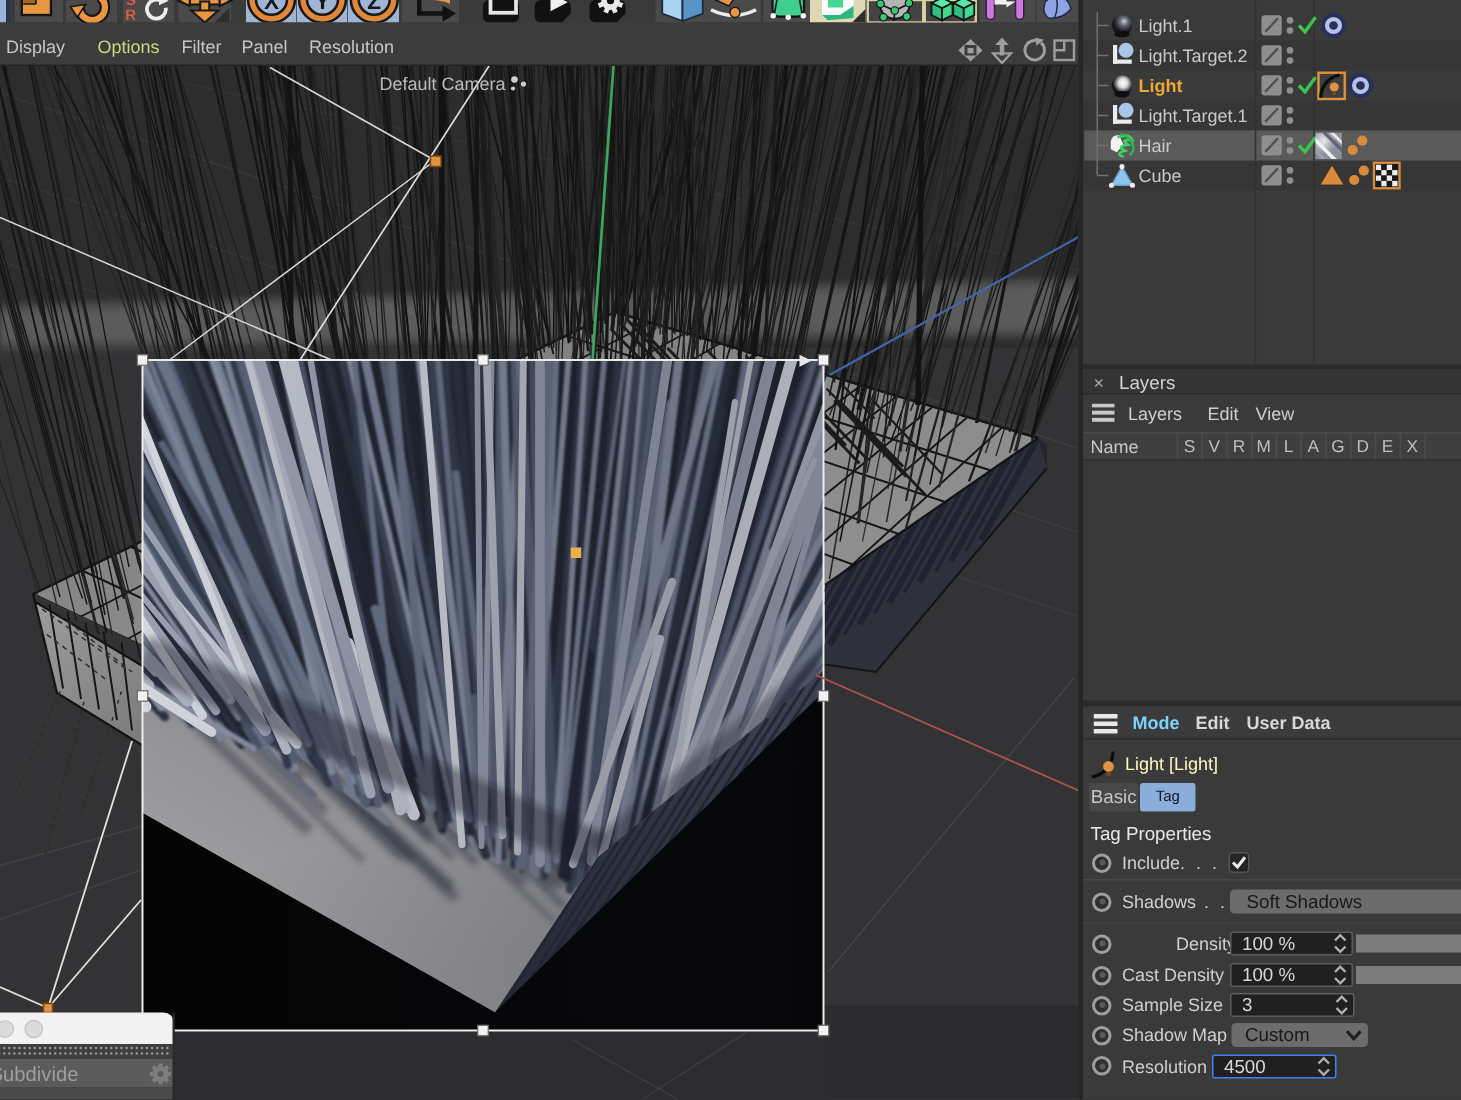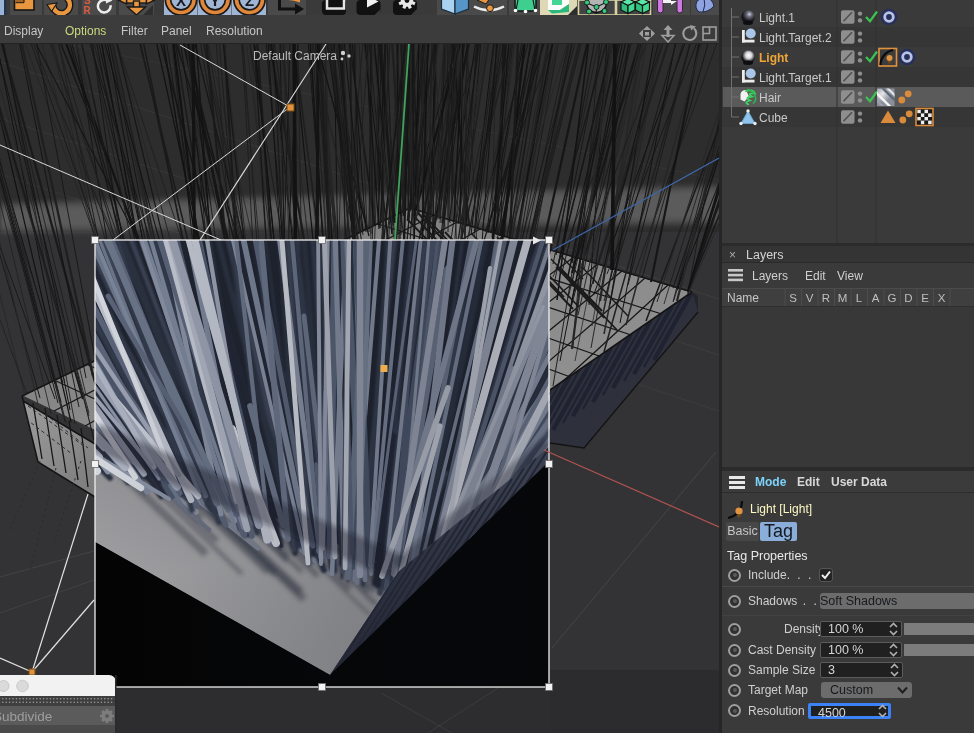--- a/index.html
+++ b/index.html
@@ -1412,34 +1412,34 @@
 <div class="lbl" style="left:755px;top:475px;color:#7dd3fc;font-weight:bold">Mode</div>
 <div class="lbl" style="left:797px;top:475px;color:#d8d8d8;font-weight:bold">Edit</div>
 <div class="lbl" style="left:831px;top:475px;color:#d8d8d8;font-weight:bold">User Data</div>
 <svg class="abs" width="24" height="22" style="left:726px;top:499px">
 <path d="M2,19 A 17,17 0 0 0 16,2" stroke="#0c0c0c" stroke-width="2.2" fill="none"></path>
 <circle cx="13" cy="12" r="3.6" fill="#e09340"></circle>
       <rect x="11.6" y="15.4" width="2.8" height="2.8" fill="#7a4a12"></rect>
 </svg>
 <div class="lbl" style="left:750px;top:502px;color:#fef9c3">Light [Light]</div>
 <div class="abs" style="left:726px;top:522px;width:33px;height:19px;background:#474747;border-radius:2px;color:#c6c6c6;font-size:12.5px;text-align:center;line-height:19px">Basic</div>
-<div class="abs" style="left:760px;top:522px;width:37px;height:19px;background:#8badd9;border-radius:2px;color:#15181e;font-size:18px;text-align:center;line-height:19px">Tag</div>
+<div class="abs" style="left:760px;top:522px;width:37px;height:19px;background:#8badd9;border-radius:2px;color:#15181e;font-size:10px;text-align:center;line-height:19px">Tag</div>
 <div class="abs" style="left:727px;top:549px;font-size:12.5px;color:#e8e8e8;font-weight:normal">Tag Properties</div>
 <div class="abs" style="left:728px;top:568.5px;width:13px;height:13px;border-radius:50%;background:#303030;border:2px solid #9e9e9e"></div>
     <div class="abs" style="left:732.5px;top:573px;width:4px;height:4px;border-radius:50%;background:#5a5a5a"></div>
     <div class="lbl" style="left:748px;top:568px">Include<span style="letter-spacing:2px">. . . .</span></div>
     <div class="abs" style="left:819px;top:568px;width:14px;height:14px;background:#242424;border:1px solid #555;border-radius:3px"></div>
     <svg class="abs" width="14" height="14" style="left:819px;top:568px">
       <polyline points="3,7 6,10 11,3.5" stroke="#f0f0f0" stroke-width="2" fill="none"></polyline>
     </svg>
     <div class="abs" style="left:722px;top:586px;width:252px;height:1px;background:#484848"></div>
     <div class="abs" style="left:728px;top:594.5px;width:13px;height:13px;border-radius:50%;background:#303030;border:2px solid #9e9e9e"></div>
     <div class="abs" style="left:732.5px;top:599px;width:4px;height:4px;border-radius:50%;background:#5a5a5a"></div>
     <div class="lbl" style="left:748px;top:594px">Shadows<span style="letter-spacing:2px"> . .</span></div>
-    <div class="abs" style="left:820px;top:593px;width:154px;height:16px;background:#6c6c6c;border-radius:3px 0 0 3px;color:#17191d;font-size:12.5px;line-height:16px;padding-left:0">Soft Shadows</div>
+    <div class="abs" style="left:820px;top:593px;width:154px;height:16px;background:#6c6c6c;border-radius:3px 0 0 3px;color:#17191d;font-size:12.5px;line-height:16px;padding-left:11px">Soft Shadows</div>
     <div class="abs" style="left:722px;top:615px;width:252px;height:1px;background:#424242"></div>
     <div class="abs" style="left:728px;top:622.5px;width:13px;height:13px;border-radius:50%;background:#303030;border:2px solid #9e9e9e"></div>
     <div class="abs" style="left:732.5px;top:627px;width:4px;height:4px;border-radius:50%;background:#5a5a5a"></div>
     <div class="lbl" style="left:784px;top:622px">Density<span style="letter-spacing:2px"> . . .</span></div>
     <div class="abs" style="left:820px;top:621px;width:82px;height:16px;background:#202020;border:1px solid #5c5c5c;border-radius:2px;color:#d6d6d6;font-size:12.5px;line-height:15px;padding-left:7px">100 %</div>
     <svg class="abs" width="12" height="14" style="left:888px;top:622px">
       <polyline points="2,5 5.5,1.5 9,5" stroke="#b0b0b0" stroke-width="1.6" fill="none"></polyline>
       <polyline points="2,9 5.5,12.5 9,9" stroke="#b0b0b0" stroke-width="1.6" fill="none"></polyline>
     </svg>
     <div class="abs" style="left:904px;top:623px;width:70px;height:12px;background:#7c7c7c"></div>
@@ -1455,25 +1455,25 @@
     <div class="abs" style="left:728px;top:663.5px;width:13px;height:13px;border-radius:50%;background:#303030;border:2px solid #9e9e9e"></div>
     <div class="abs" style="left:732.5px;top:668px;width:4px;height:4px;border-radius:50%;background:#5a5a5a"></div>
     <div class="lbl" style="left:748px;top:663px">Sample Size</div>
     <div class="abs" style="left:820px;top:662px;width:83px;height:16px;background:#202020;border:1px solid #5c5c5c;border-radius:2px;color:#d6d6d6;font-size:12.5px;line-height:15px;padding-left:7px">3</div>
     <svg class="abs" width="12" height="14" style="left:889px;top:663px">
       <polyline points="2,5 5.5,1.5 9,5" stroke="#b0b0b0" stroke-width="1.6" fill="none"></polyline>
       <polyline points="2,9 5.5,12.5 9,9" stroke="#b0b0b0" stroke-width="1.6" fill="none"></polyline>
     </svg>
     <div class="abs" style="left:728px;top:683.5px;width:13px;height:13px;border-radius:50%;background:#303030;border:2px solid #9e9e9e"></div>
     <div class="abs" style="left:732.5px;top:688px;width:4px;height:4px;border-radius:50%;background:#5a5a5a"></div>
-    <div class="lbl" style="left:748px;top:683px">Target Map</div>
+    <div class="lbl" style="left:748px;top:683px">Shadow Map</div>
     <div class="abs" style="left:821px;top:682px;width:91px;height:16px;background:#6c6c6c;border-radius:3px;color:#17191d;font-size:12.5px;line-height:16px;padding-left:9px">Custom</div>
     <svg class="abs" width="14" height="10" style="left:896px;top:686px">
       <polyline points="2,1.5 6.5,6.5 11,1.5" stroke="#1e1e1e" stroke-width="2" fill="none"></polyline>
     </svg>
     <div class="abs" style="left:728px;top:704.0px;width:13px;height:13px;border-radius:50%;background:#303030;border:2px solid #9e9e9e"></div>
     <div class="abs" style="left:732.5px;top:708.5px;width:4px;height:4px;border-radius:50%;background:#5a5a5a"></div>
     <div class="lbl" style="left:748px;top:703.5px">Resolution</div>
-    <div class="abs" style="left:808px;top:702.5px;width:83px;height:16px;background:#202020;border:3px solid #3b82f6;border-radius:2px;color:#d6d6d6;font-size:12.5px;line-height:15px;padding-left:7px">4500</div>
+    <div class="abs" style="left:808px;top:702.5px;width:83px;height:16px;background:#202020;border:1px solid #3b82f6;border-radius:2px;color:#d6d6d6;font-size:12.5px;line-height:15px;padding-left:7px">4500</div>
     <svg class="abs" width="12" height="14" style="left:877px;top:703.5px">
       <polyline points="2,5 5.5,1.5 9,5" stroke="#b0b0b0" stroke-width="1.6" fill="none"></polyline>
       <polyline points="2,9 5.5,12.5 9,9" stroke="#b0b0b0" stroke-width="1.6" fill="none"></polyline>
     </svg>
 </div>
 </body></html>

